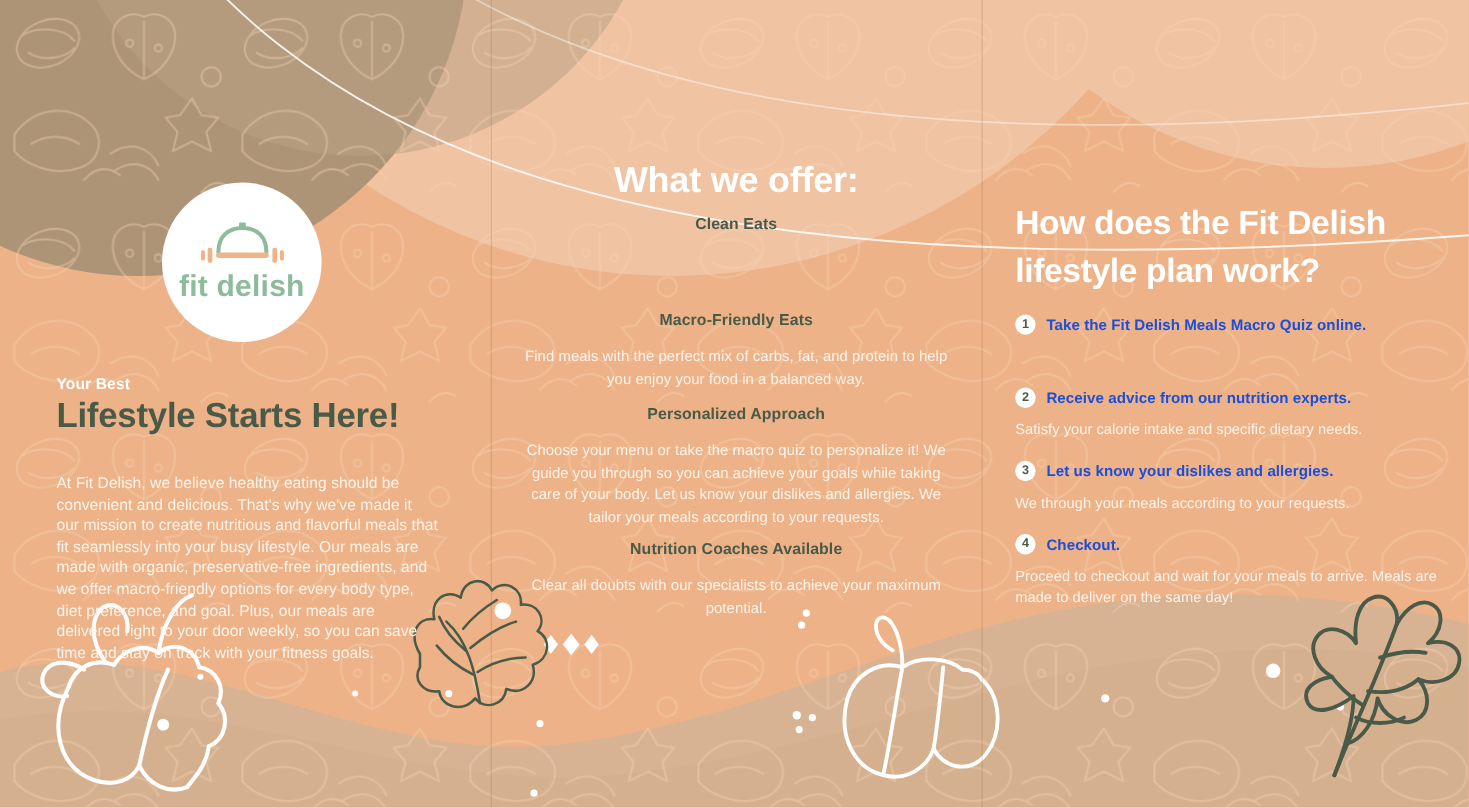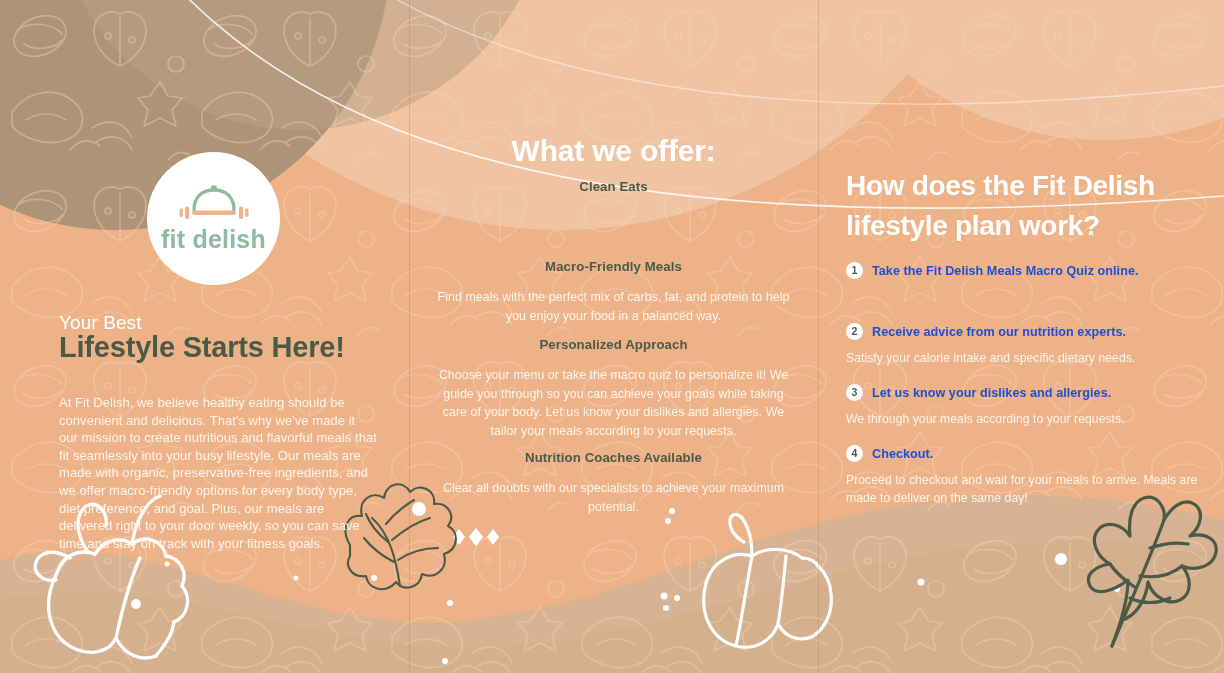--- a/index.html
+++ b/index.html
@@ -15,38 +15,38 @@
   }
 
   
   .layer{position:absolute;top:0;left:0;width:1224px;height:673px;pointer-events:none;}
 
   .doodle-pattern{opacity:.40;}
   .fold-line{position:absolute;top:0;width:1px;height:673px;background:rgba(150,100,60,.22);}
 
   
   .panel{position:absolute;top:0;height:673px;}
-  #panel-left{left:12px;width:409px;}
+  #panel-left{left:0;width:409px;}
   #panel-center{left:409px;width:409px;}
   #panel-right{left:818px;width:406px;}
 
   .logo-badge{
     position:absolute;left:135px;top:152px;width:133px;height:133px;
     background:#ffffff;border-radius:50%;
     display:flex;flex-direction:column;align-items:center;justify-content:center;
   }
   .logo-mark{width:92px;height:40px;display:block;}
   .logo-word{
     font-size:25px;font-weight:700;color:#8DBB9C;letter-spacing:.2px;
     margin-top:1px;font-family:"Liberation Sans",sans-serif;
   }
 
   .kicker{
     position:absolute;left:47px;top:312px;width:330px;
-    font-size:19px;font-weight:400;color:#ffffff;letter-spacing:.1px;
+    font-size:13px;font-weight:700;color:#ffffff;letter-spacing:.1px;
   }
   .headline-left{
     position:absolute;left:47px;top:332px;width:340px;
     font-size:29px;font-weight:700;color:#4A5A48;letter-spacing:-.2px;
     line-height:1.1;
   }
   .body-left{
     position:absolute;left:47px;top:381px;width:318px;
     font-size:13px;line-height:17.6px;color:#FDF3EA;letter-spacing:.05px;
   }
@@ -256,21 +256,21 @@
 
   <div class="panel" id="panel-center">
 
     <div class="headline-center">What we offer:</div>
 
     <div class="offer-block" style="top:179px;">
       <div class="offer-title">Clean Eats</div>
     </div>
 
     <div class="offer-block" style="top:259px;">
-      <div class="offer-title">Macro-Friendly Meals</div>
+      <div class="offer-title">Macro-Friendly Eats</div>
       <p class="offer-body">Find meals with the perfect mix of carbs, fat, and protein to help you enjoy your food in a balanced way.</p>
     </div>
 
     <div class="offer-block" style="top:337px;">
       <div class="offer-title">Personalized Approach</div>
       <p class="offer-body">Choose your menu or take the macro quiz to personalize it! We guide you through so you can achieve your goals while taking care of your body. Let us know your dislikes and allergies. We tailor your meals according to your requests.</p>
     </div>
 
     <div class="offer-block" style="top:450px;">
       <div class="offer-title">Nutrition Coaches Available</div>

